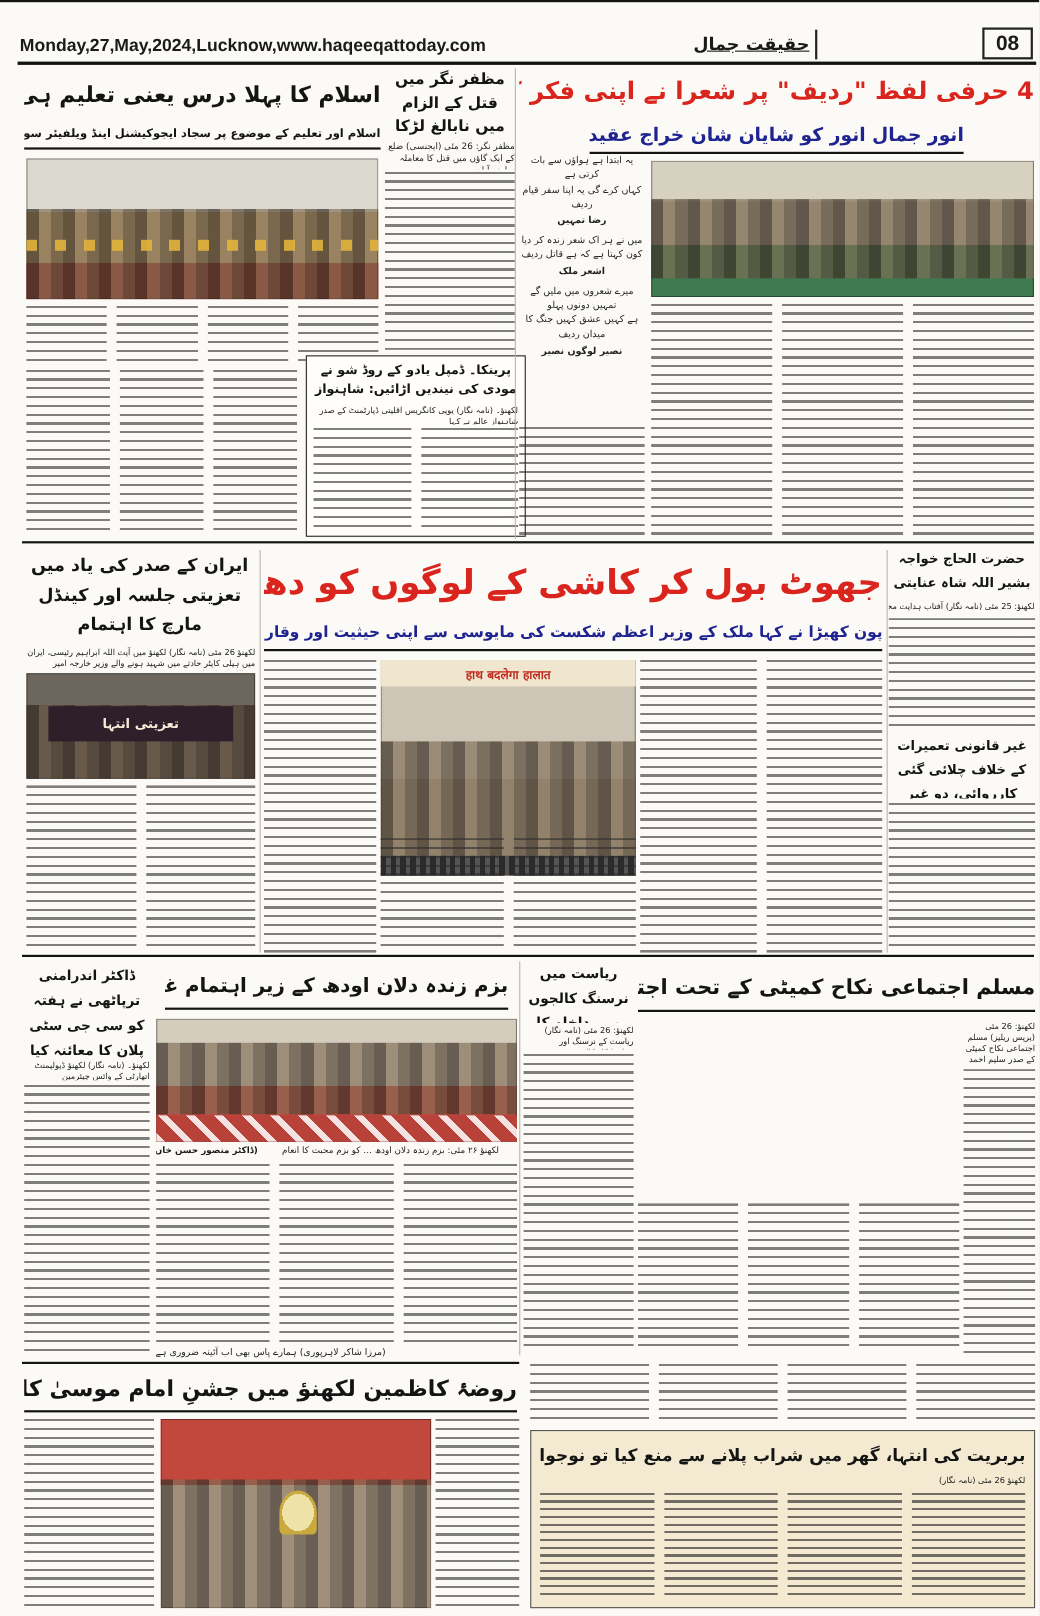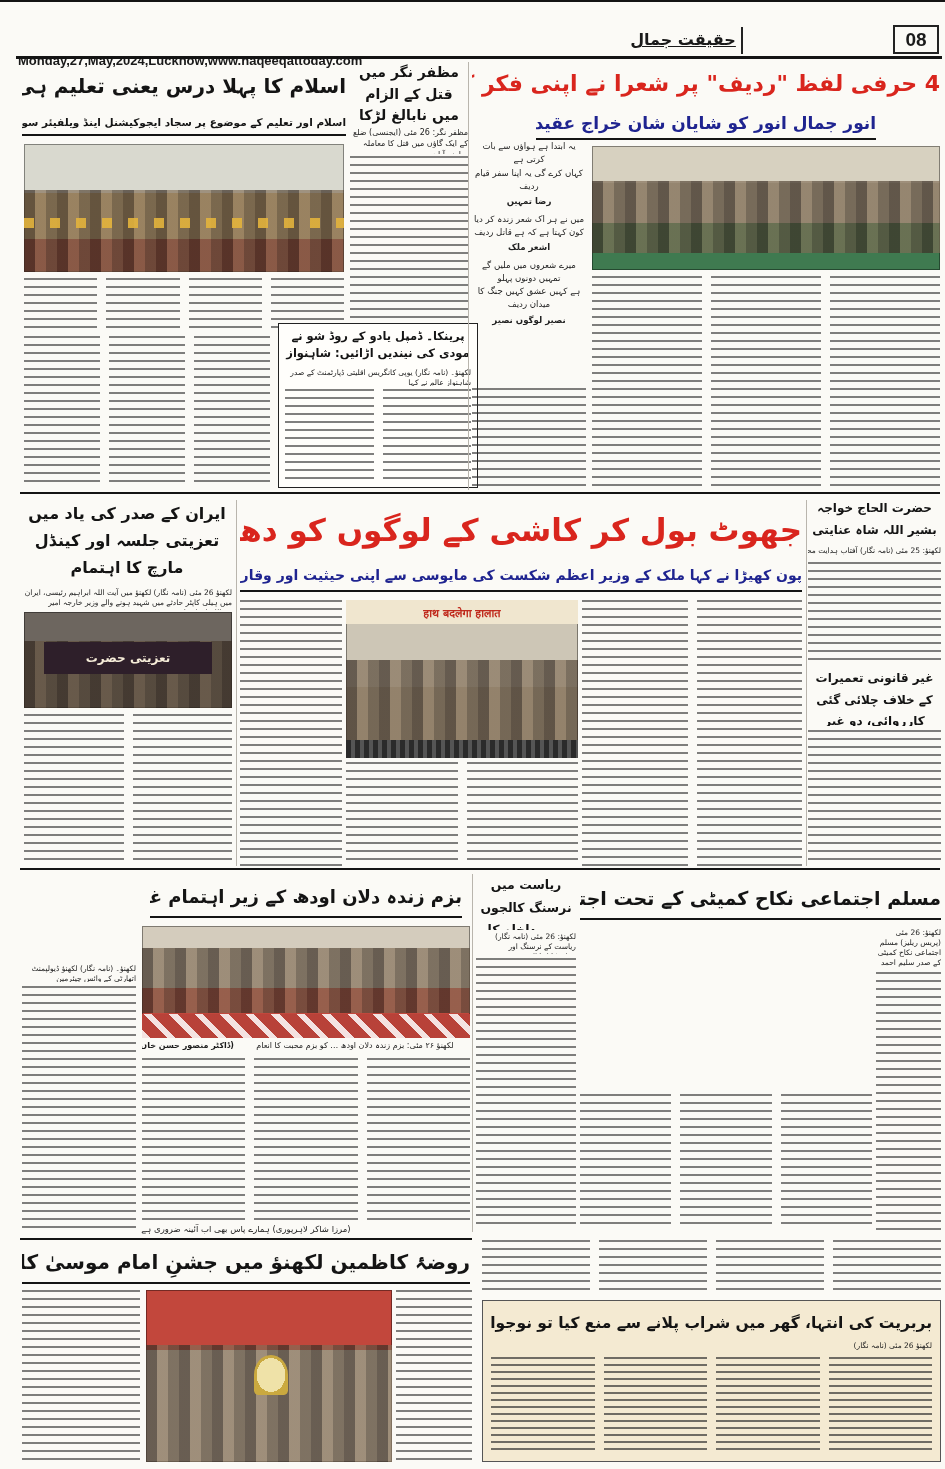--- a/index.html
+++ b/index.html
@@ -24,21 +24,21 @@
   .boxed{border:1px solid #222;background:#fffefb;}
   .couplets{font-size:8.6px;line-height:1.55;text-align:center;color:#222;overflow:hidden;}
   .couplets .poet{font-weight:bold;margin:2px 0 4px;}
 </style>
 </head>
 <body>
 
 <div id="page">
 
   <div class="abs rule" style="left:0;top:2;width:945px;height:2px;"></div>
-  <div class="abs" style="left:18px;top:33px;font-family:'Liberation Sans',sans-serif;font-size:13px;font-weight:bold;margin-top:20px;">Monday,27,May,2024,Lucknow,www.haqeeqattoday.com</div>
+  <div class="abs" style="left:18px;top:33px;font-family:'Liberation Sans',sans-serif;font-size:16px;font-weight:bold;">Monday,27,May,2024,Lucknow,www.haqeeqattoday.com</div>
   <div class="abs urdu" style="left:628px;top:30px;width:110px;font-size:16px;font-weight:bold;text-align:center;text-decoration:underline;">حقیقت جمال</div>
   <div class="abs vline" style="left:741px;top:27px;width:2px;height:27px;background:#222;"></div>
   <div class="abs" style="left:893px;top:25px;width:46px;height:29px;border:2px solid #222;box-sizing:border-box;display:flex;align-items:center;justify-content:center;font-size:19px;font-weight:bold;font-family:'Liberation Sans',sans-serif;">08</div>
   <div class="abs rule" style="left:16px;top:56px;width:926px;height:3px;"></div>
 
   <div class="abs urdu hl nowrap" style="left:22px;top:64px;width:324px;height:44px;line-height:44px;font-size:20px;">اسلام کا پہلا درس یعنی تعلیم ہی ہے : تورج زیدی</div>
   <div class="abs urdu hl nowrap" style="left:22px;top:112px;width:324px;height:22px;line-height:20px;font-size:10.5px;border-bottom:2px solid #141414;">اسلام اور تعلیم کے موضوع پر سجاد ایجوکیشنل اینڈ ویلفیئر سوسائٹی کے تحت ایک پروگرام کا انعقاد</div>
   <div class="photo" style="left:24px;top:144px;width:320px;height:128px;background:linear-gradient(180deg,#d9d9cf 0 38%,#c9ac77 38% 74%,#9c372b 74% 100%);">
     <div class="crowd" style="height:64%;"></div>
     <div class="abs" style="left:0;top:58%;width:100%;height:10px;background:repeating-linear-gradient(90deg,#e3b33c 0 10px,transparent 10px 26px);opacity:.9;"></div>
@@ -92,33 +92,33 @@
     <div class="fill"></div>
     <div class="fill"></div>
   </div>
 
   <div class="abs rule" style="left:20px;top:492px;width:920px;height:2px;"></div>
 
   <div class="abs urdu hl" style="left:22px;top:500px;width:210px;height:84px;font-size:16px;line-height:1.7;">ایران کے صدر کی یاد میں تعزیتی جلسہ اور کینڈل مارچ کا اہتمام</div>
   <div class="abs urdu tinytxt" style="left:22px;top:588px;width:210px;height:22px;font-size:7.5px;">لکھنؤ 26 مئی (نامہ نگار) لکھنؤ میں آیت اللہ ابراہیم رئیسی، ایران میں ہیلی کاپٹر حادثے میں شہید ہونے والے وزیر خارجہ امیر عبداللہیان اور ان</div>
   <div class="photo" style="left:24px;top:612px;width:208px;height:96px;background:linear-gradient(180deg,#6d665f 0 30%,#4e463f 30% 100%);">
     <div class="crowd" style="height:70%;opacity:.8;"></div>
-    <div class="banner urdu" style="left:50%;top:30px;transform:translateX(-50%);width:168px;height:32px;background:#2e1f2a;color:#f5ecd8;font-size:12px;">تعزیتی حضرت</div>
+    <div class="banner urdu" style="left:50%;top:30px;transform:translateX(-50%);width:168px;height:32px;background:#2e1f2a;color:#f5ecd8;font-size:12px;">تعزیتی انتہا</div>
   </div>
   <div class="abs cols" style="left:24px;top:714px;width:208px;height:150px;">
     <div class="fill"></div>
     <div class="fill"></div>
   </div>
 
   <div class="abs vline" style="left:236px;top:500px;width:1px;height:366px;"></div>
 
   <div class="abs urdu hl nowrap red" style="left:240px;top:502px;width:562px;height:56px;line-height:56px;font-size:31px;">جھوٹ بول کر کاشی کے لوگوں کو دھوکہ دیا مودی</div>
   <div class="abs urdu hl nowrap navy" style="left:240px;top:562px;width:562px;height:28px;line-height:26px;font-size:14px;border-bottom:2px solid #141414;">پون کھیڑا نے کہا ملک کے وزیر اعظم شکست کی مایوسی سے اپنی حیثیت اور وقار کو اس حد تک گرا رہے ہیں</div>
   <div class="abs fill" style="left:240px;top:600px;width:102px;height:266px;"></div>
-  <div class="photo" style="left:346px;top:600px;width:232px;height:158px;background:linear-gradient(180deg,#cdc6b6 0 55%,#b7ab95 55% 100%);">
+  <div class="photo" style="left:346px;top:600px;width:232px;height:196px;background:linear-gradient(180deg,#cdc6b6 0 55%,#b7ab95 55% 100%);">
     <div class="banner" style="left:0;top:0;width:100%;height:24px;background:#f0e6cf;color:#c02a1d;font-size:11px;">हाथ बदलेगा हालात</div>
     <div class="crowd" style="height:62%;"></div>
     <div class="abs" style="left:0;bottom:0;width:100%;height:18px;background:repeating-linear-gradient(90deg,#2b2b2b 0 5px,#555 5px 9px);"></div>
   </div>
   <div class="abs cols" style="left:346px;top:762px;width:232px;height:104px;">
     <div class="fill"></div>
     <div class="fill"></div>
   </div>
   <div class="abs cols" style="left:582px;top:600px;width:220px;height:266px;">
     <div class="fill"></div>
@@ -128,20 +128,21 @@
   <div class="abs vline" style="left:806px;top:500px;width:1px;height:366px;"></div>
 
   <div class="abs urdu hl" style="left:808px;top:498px;width:133px;height:46px;font-size:12px;line-height:1.8;">حضرت الحاج خواجہ بشیر اللہ شاہ عنایتی کا 30 واں سالانہ عرس 27 مئی سے</div>
   <div class="abs urdu tinytxt" style="left:808px;top:546px;width:133px;height:12px;font-size:7.5px;white-space:nowrap;">لکھنؤ: 25 مئی (نامہ نگار) آفتاب ہدایت محبوب</div>
   <div class="abs fill" style="left:808px;top:562px;width:133px;height:100px;"></div>
   <div class="abs urdu hl" style="left:808px;top:668px;width:133px;height:58px;font-size:12px;line-height:1.8;">غیر قانونی تعمیرات کے خلاف چلائی گئی کارروائی، دو غیر قانونی تعمیرات کو سیل</div>
   <div class="abs fill" style="left:808px;top:730px;width:133px;height:136px;"></div>
 
   <div class="abs rule" style="left:20px;top:868px;width:920px;height:2px;"></div>
 
+  <div class="abs urdu hl" style="left:22px;top:876px;width:114px;height:86px;font-size:12.5px;line-height:1.8;">ڈاکٹر اندرامنی ترپاٹھی نے ہفتہ کو سی جی سٹی پلان کا معائنہ کیا</div>
   <div class="abs urdu tinytxt" style="left:22px;top:964px;width:114px;height:18px;font-size:7.5px;">لکھنؤ۔ (نامہ نگار) لکھنؤ ڈیولپمنٹ اتھارٹی کے وائس چیئرمین</div>
   <div class="abs fill" style="left:22px;top:986px;width:114px;height:244px;"></div>
 
   <div class="abs urdu hl nowrap" style="left:150px;top:880px;width:312px;height:36px;line-height:34px;font-size:18px;border-bottom:2px solid #141414;">بزم زندہ دلان اودھ کے زیر اہتمام غیر طرحی مشاعرہ</div>
   <div class="photo" style="left:142px;top:926px;width:328px;height:112px;background:linear-gradient(180deg,#d4ccbd 0 55%,#c2473c 55% 100%);">
     <div class="crowd" style="height:58%;bottom:22%;"></div>
     <div class="abs" style="left:0;bottom:0;width:100%;height:24px;background:repeating-linear-gradient(45deg,rgba(255,255,255,.85) 0 6px,rgba(185,62,52,.2) 6px 18px),#b8433a;"></div>
   </div>
   <div class="abs urdu caption" style="left:142px;top:1041px;width:92px;font-weight:bold;">(ڈاکٹر منصور حسن خاں)</div>
   <div class="abs urdu caption" style="left:240px;top:1041px;width:230px;text-align:center;">لکھنؤ ۲۶ مئی: بزم زندہ دلان اودھ … کو بزمِ محبت کا انعام</div>

